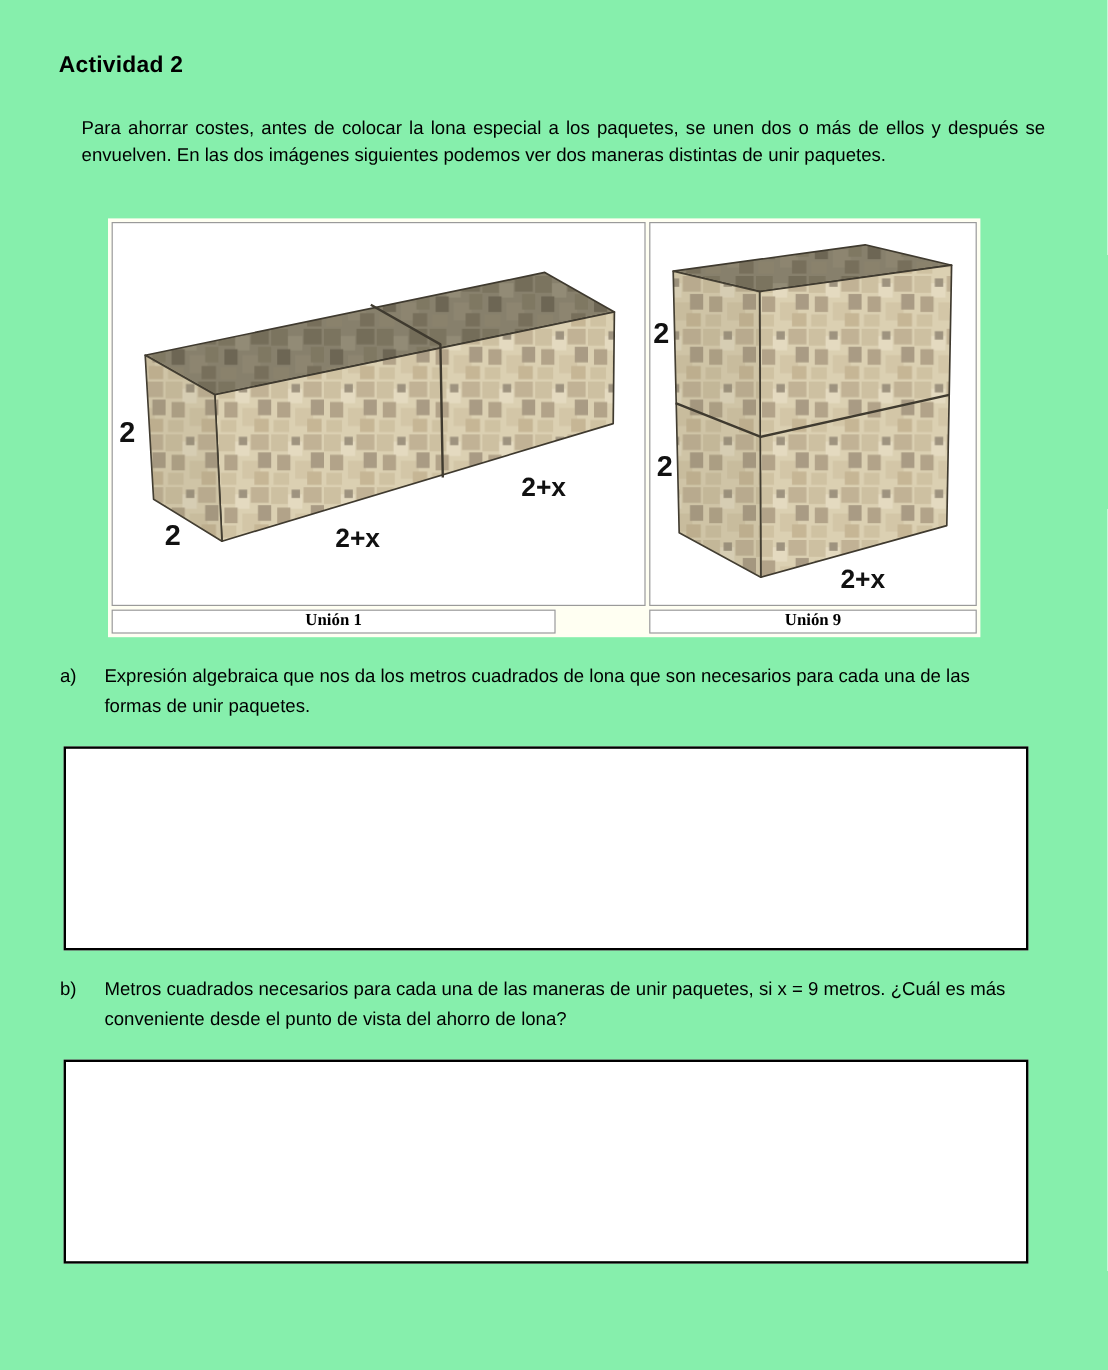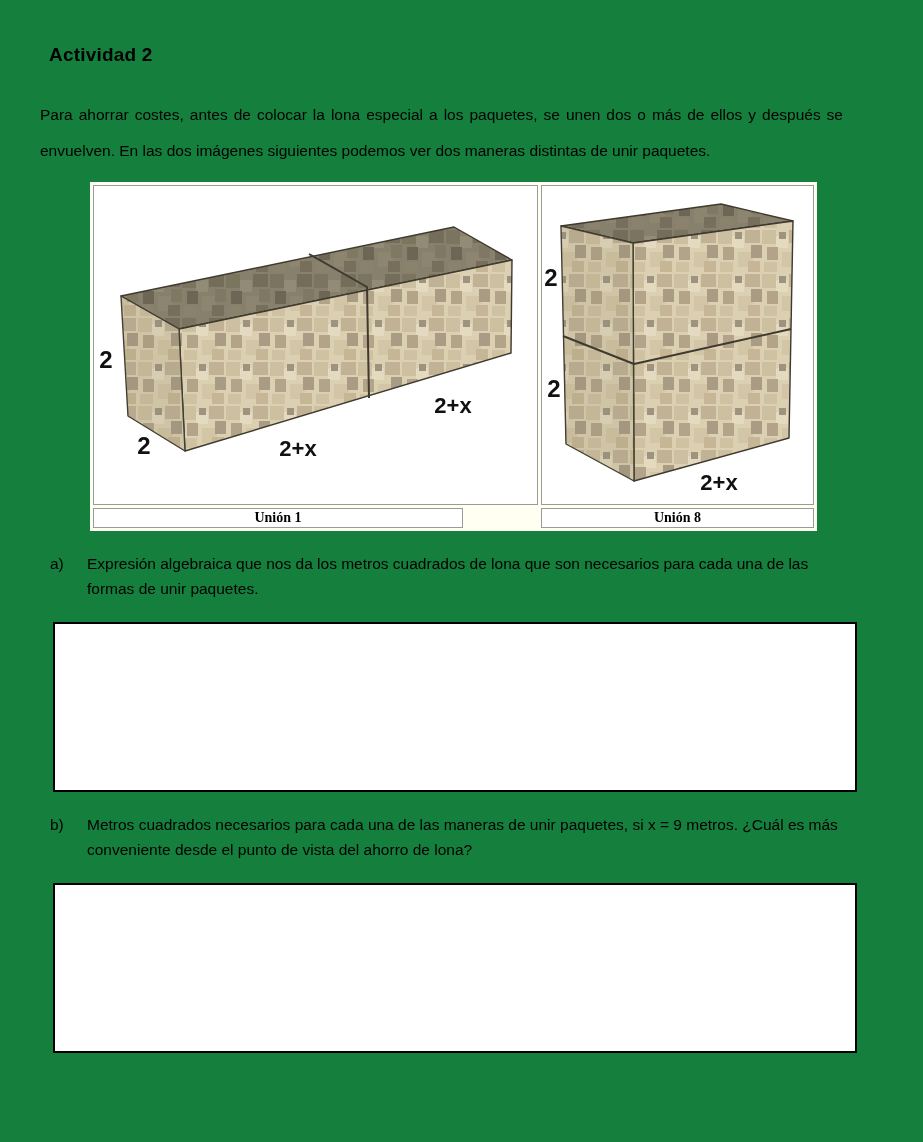--- a/index.html
+++ b/index.html
@@ -1,27 +1,27 @@
 <!DOCTYPE html>
 <html><head>
 <meta charset="utf-8">
 <style>
   html,body { margin:0; padding:0; background:#ffffff; }
   .page {
-    position:relative; width:923px; height:1142px; background:#15803d;
+    position:relative; width:923px; height:1142px; background:#86efac;
     font-family:"Liberation Sans", sans-serif; color:#000;
     overflow:hidden;
   }
   .title {
     position:absolute; left:49px; top:44px; margin:0;
     font-size:19px; font-weight:bold; letter-spacing:0.2px;
   }
   .intro {
-    position:absolute; left:40px; top:97px; width:803px; margin:0;
-    font-size:15.5px; line-height:36px; text-align:justify;
+    position:absolute; left:68px; top:97px; width:803px; margin:0;
+    font-size:15.5px; line-height:22px; text-align:justify;
   }
   
   .ftable {
     position:absolute; left:90px; top:182px; width:727px; height:349px;
     background:#fffff2;
   }
   .fcell {
     position:absolute; background:#ffffff; border:1px solid #9a9a9a;
     box-sizing:border-box;
   }
@@ -141,21 +141,21 @@
           <polygon points="19,40 91,57 92,295 24,258" fill="#8a7d63" opacity="0.14" stroke="none"></polygon>
           <polyline points="21,150 92,178 249,143" fill="none" stroke-width="2"></polyline>
         </g>
         <text class="svg-label" x="9" y="100" font-size="24" text-anchor="middle">2</text>
         <text class="svg-label" x="12" y="211" font-size="24" text-anchor="middle">2</text>
         <text class="svg-label" x="177" y="304" font-size="22" text-anchor="middle">2+x</text>
       </svg>
     </div>
 
     <div class="fcell fcap fcap1">Unión 1</div>
-    <div class="fcell fcap fcap2">Unión 8</div>
+    <div class="fcell fcap fcap2">Unión 9</div>
   </div>
 
   <div class="question q-a">
     <span class="marker">a)</span>
     <span class="qtext">Expresión algebraica que nos da los metros cuadrados de lona que son necesarios para cada una de las formas de unir paquetes.</span>
   </div>
 
   <div class="answer-box box-a"></div>
 
   <div class="question q-b">

